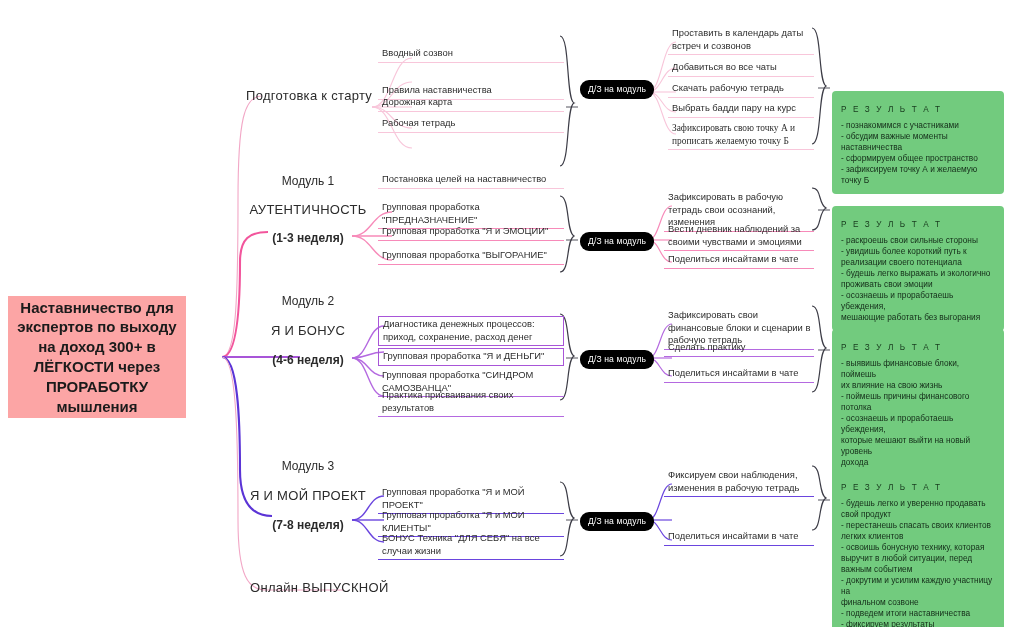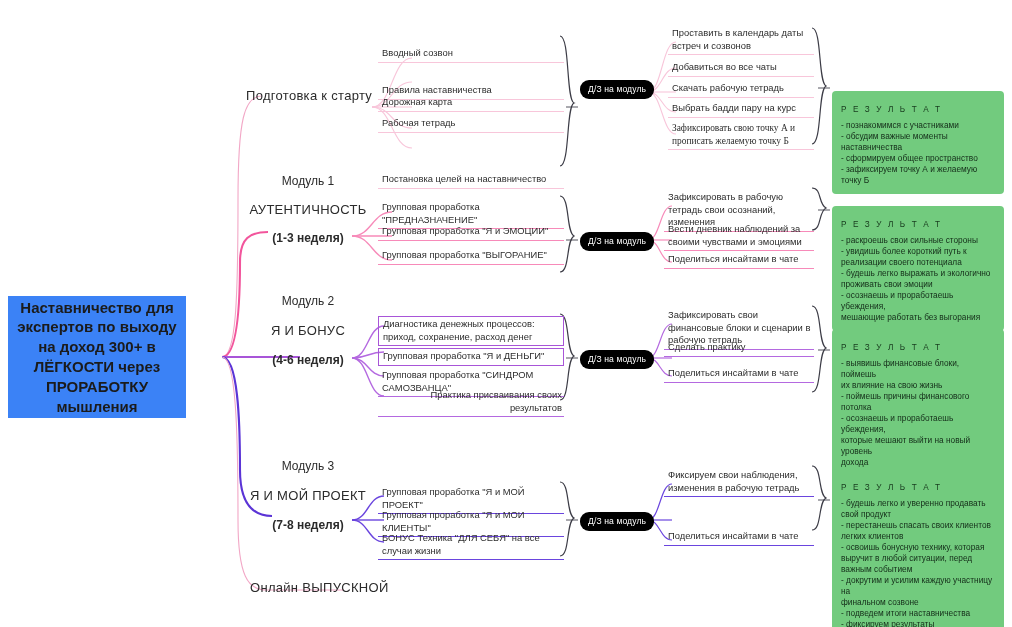--- a/index.html
+++ b/index.html
@@ -10,21 +10,21 @@
     overflow:hidden;position:relative;
   }
   #canvas{position:absolute;left:0;top:0;width:1012px;height:627px;}
   svg.links{position:absolute;left:0;top:0;width:1012px;height:627px;pointer-events:none;}
 
   .node{position:absolute;box-sizing:border-box;}
 
   
   .root{
     left:8px;top:296px;width:178px;height:122px;
-    background:#3b82f6;color:#1b1b1b;
+    background:#fca5a5;color:#1b1b1b;
     display:flex;align-items:center;justify-content:center;text-align:center;
     font-size:15px;font-weight:bold;line-height:1.32;padding:4px 8px;
   }
 
   
   .branch-title{
     color:#2b2b2b;text-align:center;font-size:12.5px;line-height:1.55;
     white-space:nowrap;
   }
   .branch-title .l1{font-size:12px;}
@@ -188,21 +188,21 @@
 
   <div class="node branch-title" style="left:248px;top:292px;width:120px;">
     <div class="l1">Модуль 2</div>
     <div class="l2" style="margin-top:10px;">Я И БОНУС</div>
     <div class="l3" style="margin-top:10px;">(4-6 неделя)</div>
   </div>
 
   <div class="leaf boxed" style="left:378px;top:316px;width:186px;--c:#a855d8;">Диагностика денежных процессов: приход, сохранение, расход денег</div>
   <div class="leaf boxed" style="left:378px;top:348px;width:186px;--c:#a855d8;">Групповая проработка "Я и ДЕНЬГИ"</div>
   <div class="leaf under" style="left:378px;top:368px;width:186px;--c:#b469e0;">Групповая проработка "СИНДРОМ САМОЗВАНЦА"</div>
-  <div class="leaf under" style="left:378px;top:388px;width:186px;text-align:right;--c:#b469e0;">Практика присваивания своих результатов</div>
+  <div class="leaf under" style="left:378px;top:388px;width:186px;--c:#b469e0;">Практика присваивания своих результатов</div>
 
   <div class="pill" style="left:580px;top:350px;">Д/З на модуль</div>
 
   <div class="leaf under" style="left:664px;top:308px;width:150px;--c:#b469e0;">Зафиксировать свои финансовые блоки и сценарии в рабочую тетрадь</div>
   <div class="leaf under" style="left:664px;top:340px;width:150px;--c:#b469e0;">Сделать практику</div>
   <div class="leaf under" style="left:664px;top:366px;width:150px;--c:#b469e0;">Поделиться инсайтами в чате</div>
 
   <div class="result" style="left:832px;top:288px;width:172px;">
     <div class="rtitle">Р Е З У Л Ь Т А Т</div>
     <div class="rline">- выявишь финансовые блоки, поймешь</div>

